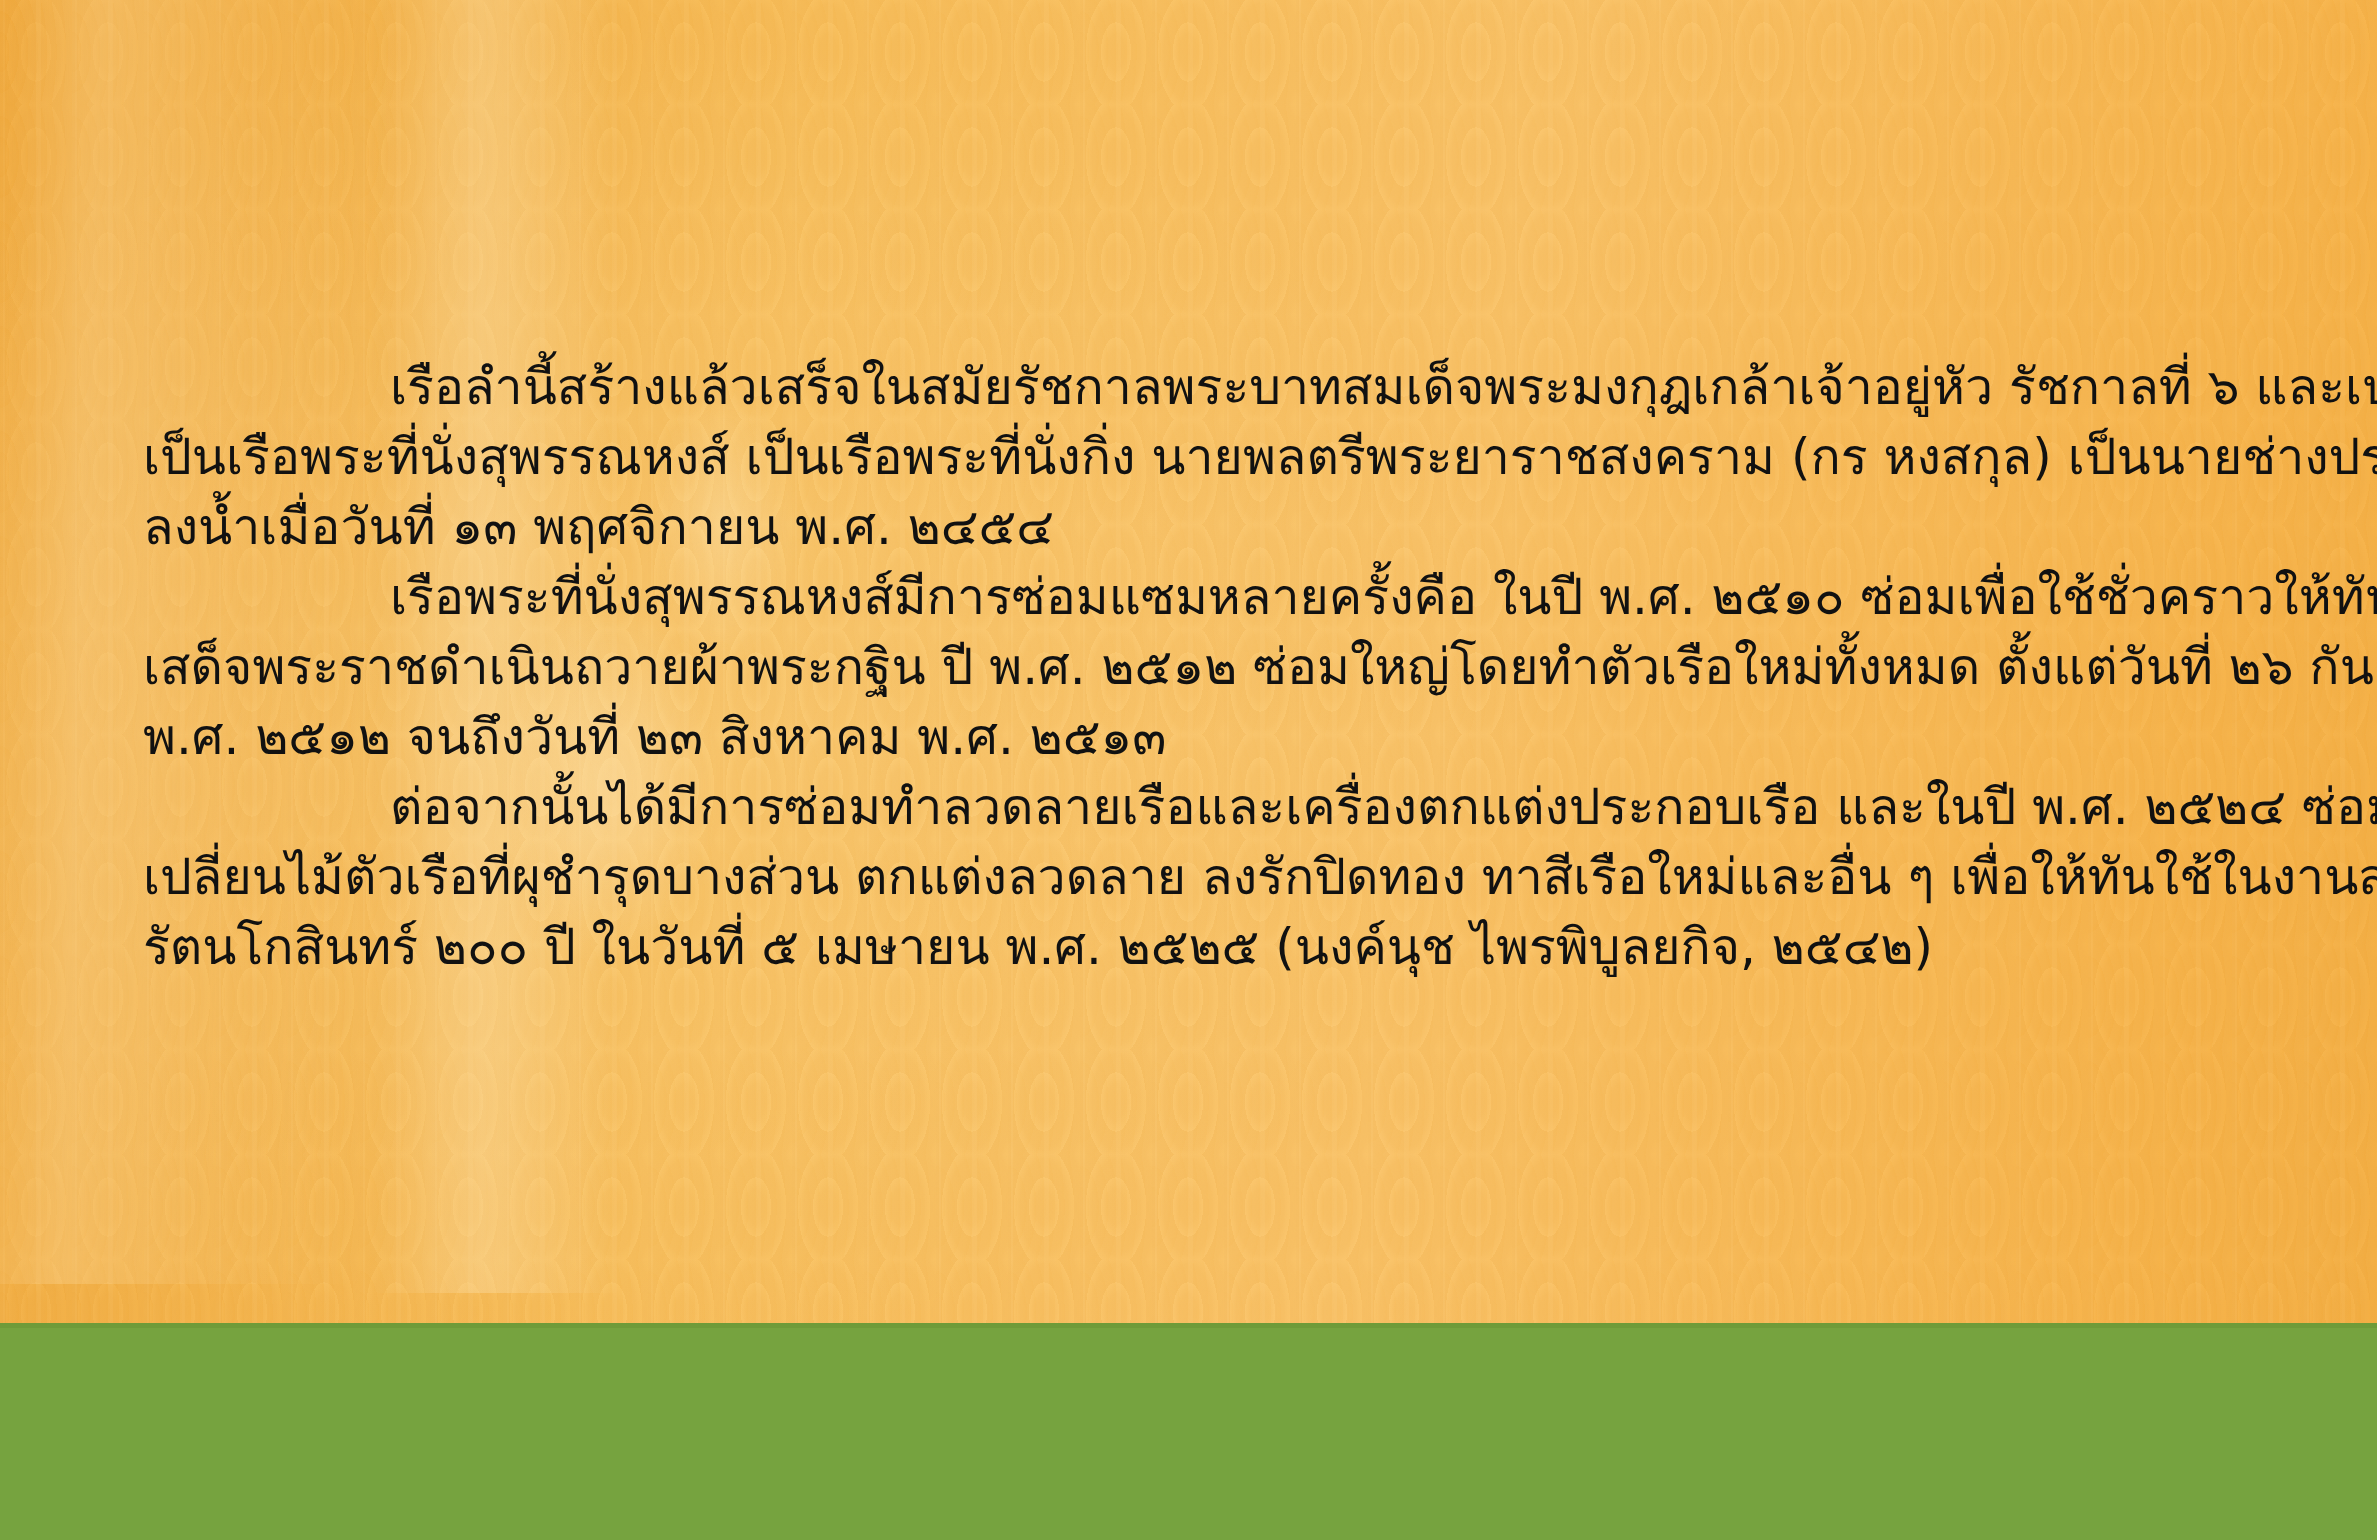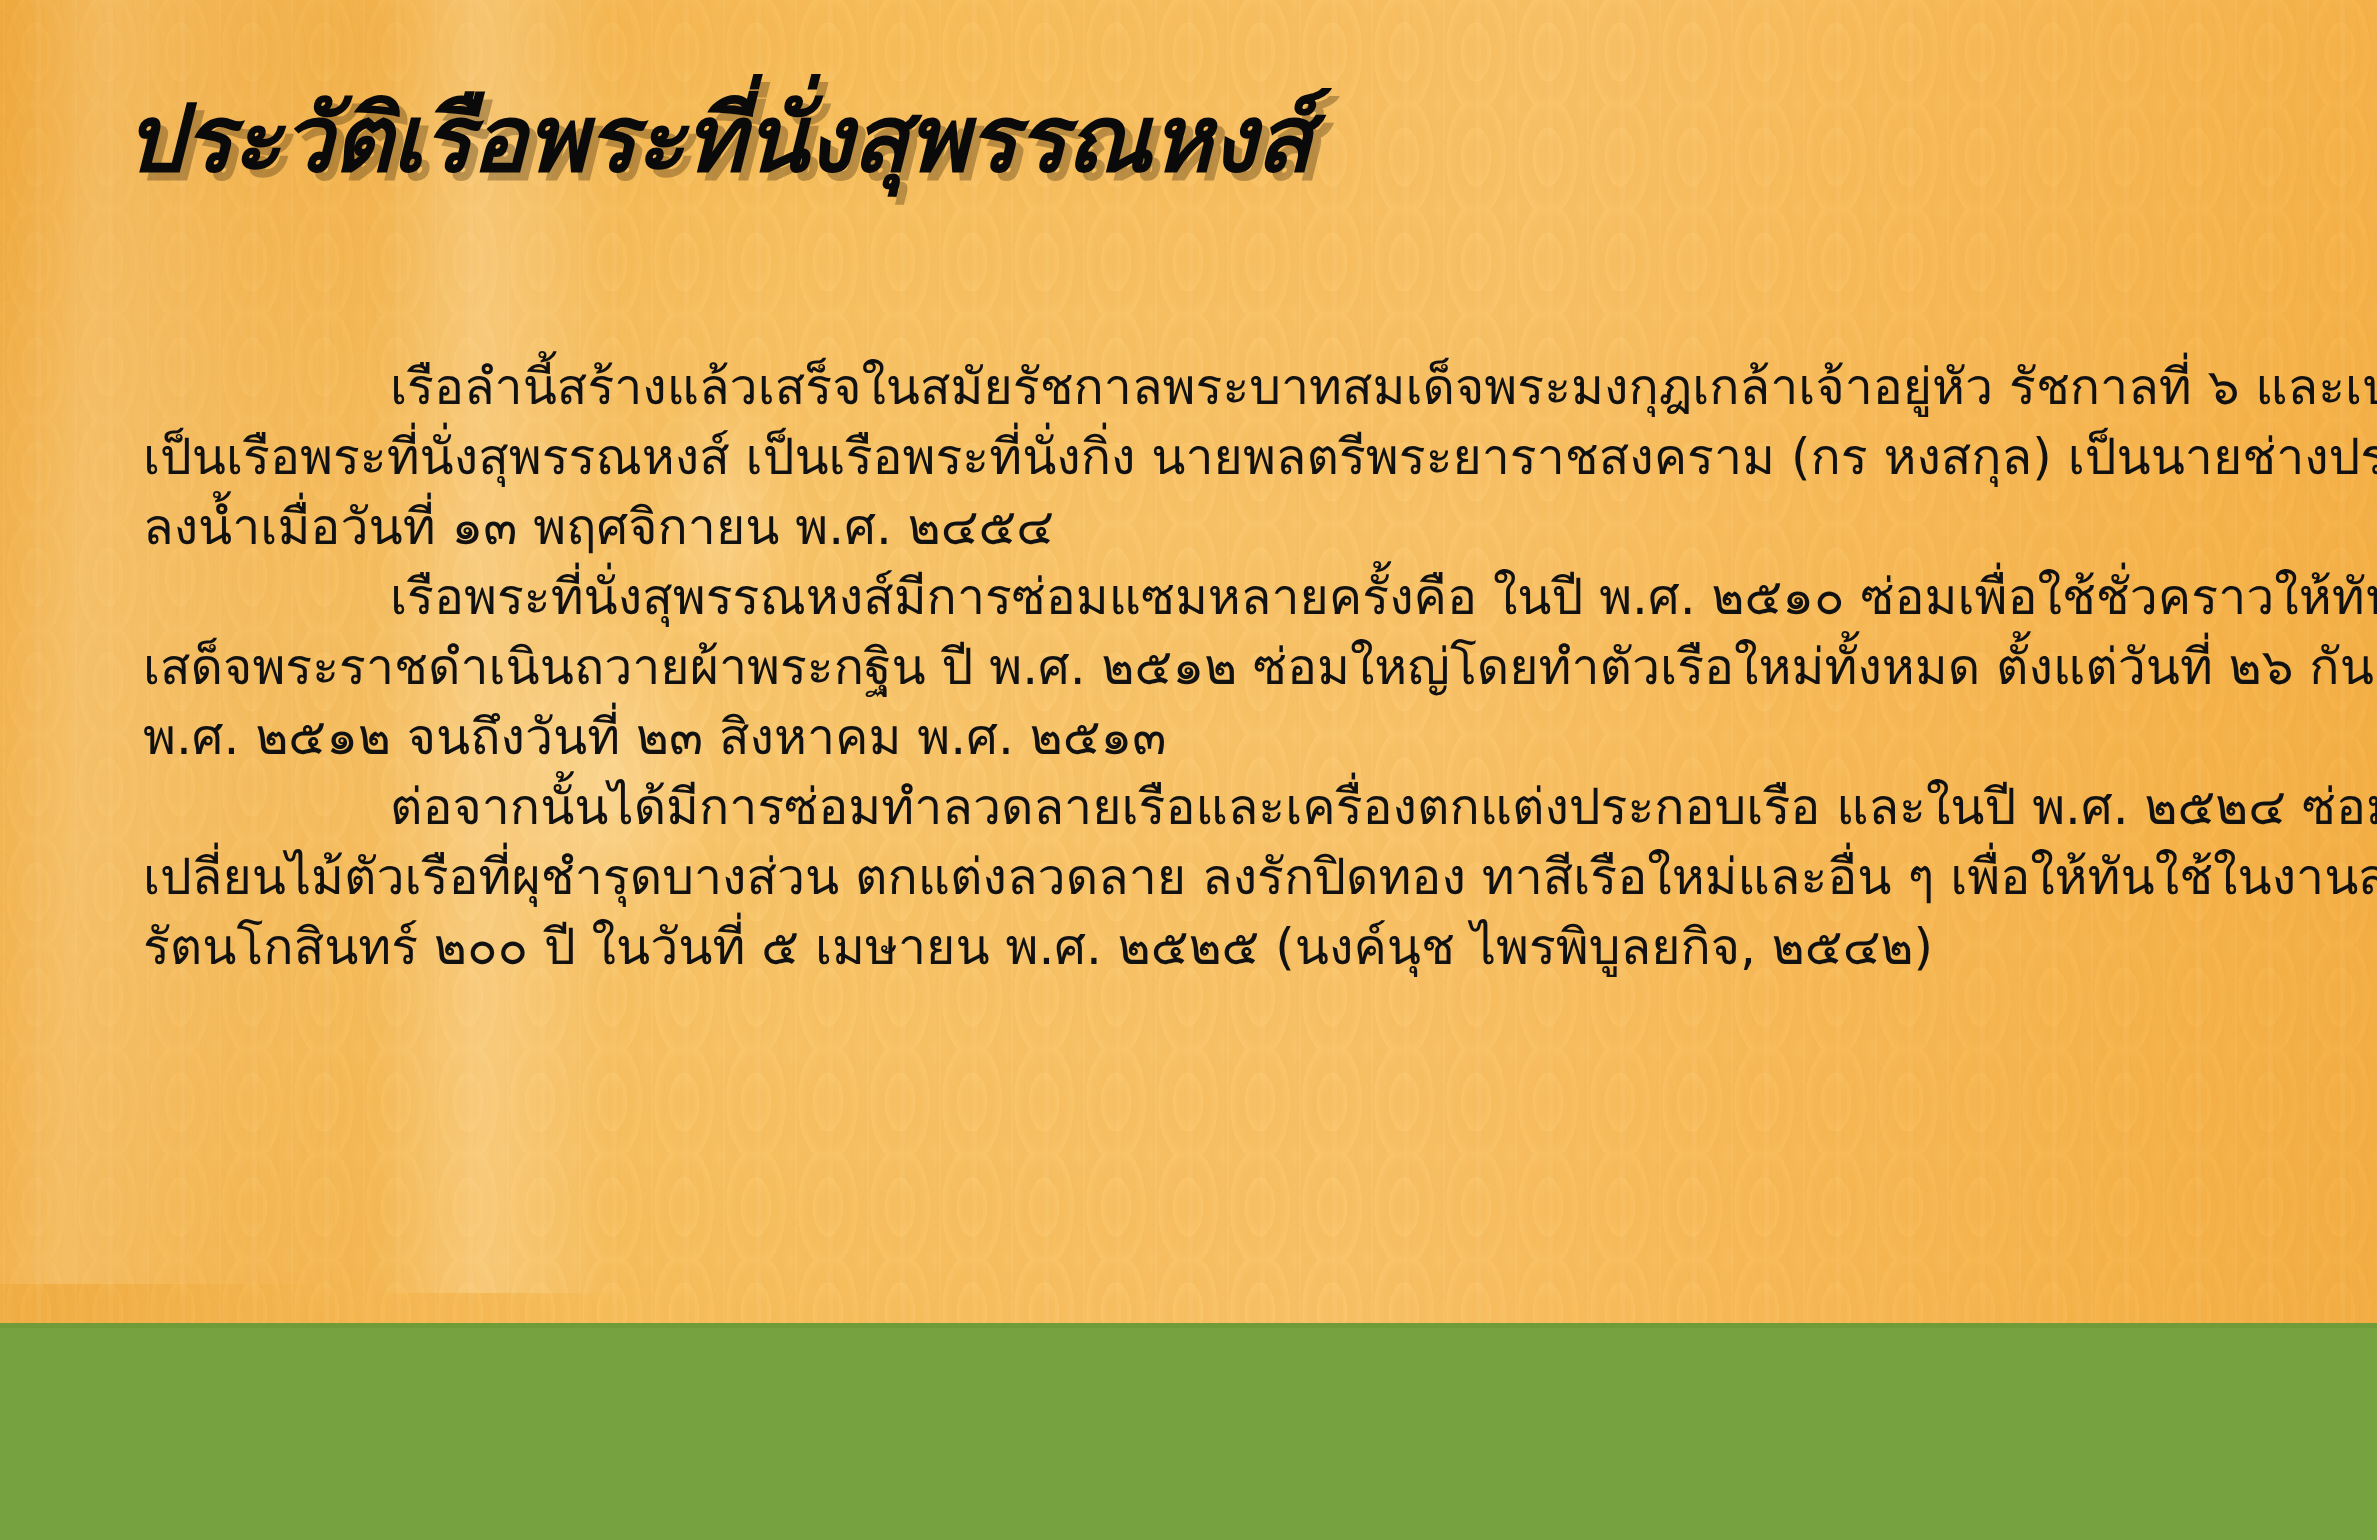--- a/index.html
+++ b/index.html
@@ -68,21 +68,20 @@
 </style>
 </head>
 <body>
 
 <div id="slide">
 
   <div id="pattern"></div>
   <div id="ghost"></div>
   <div id="sheen"></div>
 
-  <div id="title">ประวัติเรือพระที่นั่งสุพรรณหงส์</div>
 
   <div id="body">
     <p>เรือลำนี้สร้างแล้วเสร็จในสมัยรัชกาลพระบาทสมเด็จพระมงกุฎเกล้าเจ้าอยู่หัว รัชกาลที่ ๖ และเปลี่ยนชื่อเป็นเรือพระที่นั่งสุพรรณหงส์ เป็นเรือพระที่นั่งกิ่ง นายพลตรีพระยาราชสงคราม (กร หงสกุล) เป็นนายช่างประกอบพิธีลงน้ำเมื่อวันที่ ๑๓ พฤศจิกายน พ.ศ. ๒๔๕๔</p>
     <p>เรือพระที่นั่งสุพรรณหงส์มีการซ่อมแซมหลายครั้งคือ ในปี พ.ศ. ๒๕๑๐ ซ่อมเพื่อใช้ชั่วคราวให้ทันในการเสด็จพระราชดำเนินถวายผ้าพระกฐิน ปี พ.ศ. ๒๕๑๒ ซ่อมใหญ่โดยทำตัวเรือใหม่ทั้งหมด ตั้งแต่วันที่ ๒๖ กันยายน พ.ศ. ๒๕๑๒ จนถึงวันที่ ๒๓ สิงหาคม พ.ศ. ๒๕๑๓</p>
     <p>ต่อจากนั้นได้มีการซ่อมทำลวดลายเรือและเครื่องตกแต่งประกอบเรือ และในปี พ.ศ. ๒๕๒๔ ซ่อมใหญ่เปลี่ยนไม้ตัวเรือที่ผุชำรุดบางส่วน ตกแต่งลวดลาย ลงรักปิดทอง ทาสีเรือใหม่และอื่น ๆ เพื่อให้ทันใช้ในงานสมโภชกรุงรัตนโกสินทร์ ๒๐๐ ปี ในวันที่ ๕ เมษายน พ.ศ. ๒๕๒๕ (นงค์นุช ไพรพิบูลยกิจ, ๒๕๔๒)</p>
   </div>
 
   <div id="greenbar"></div>
   <div id="greenbar-top"></div>
 

